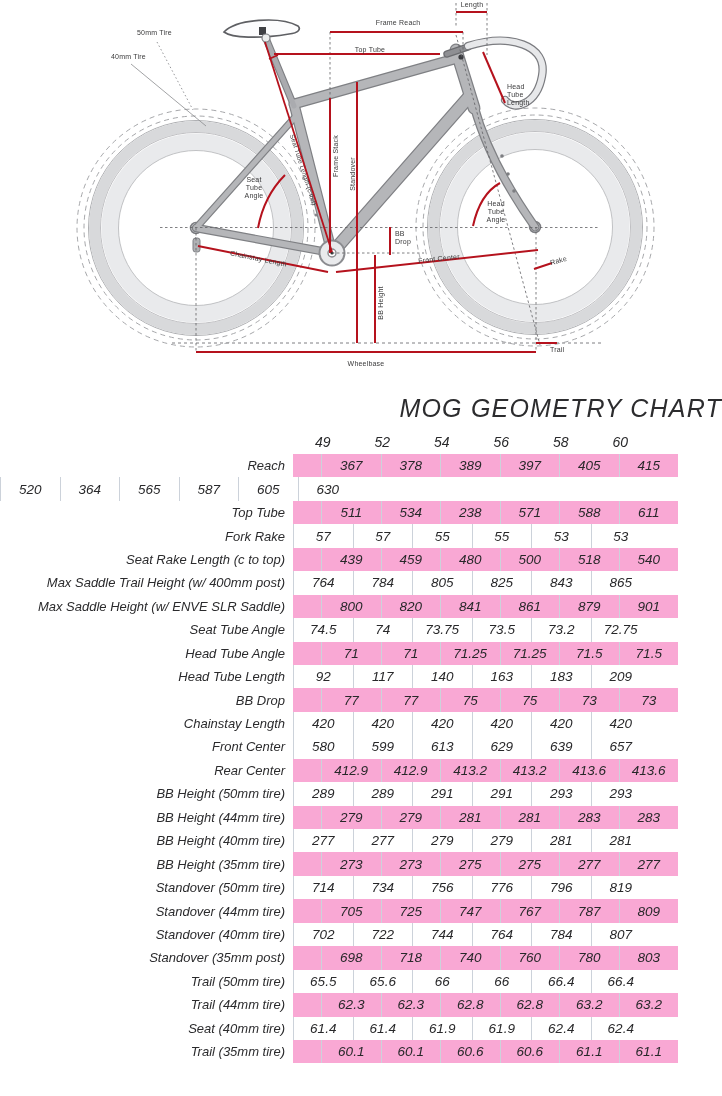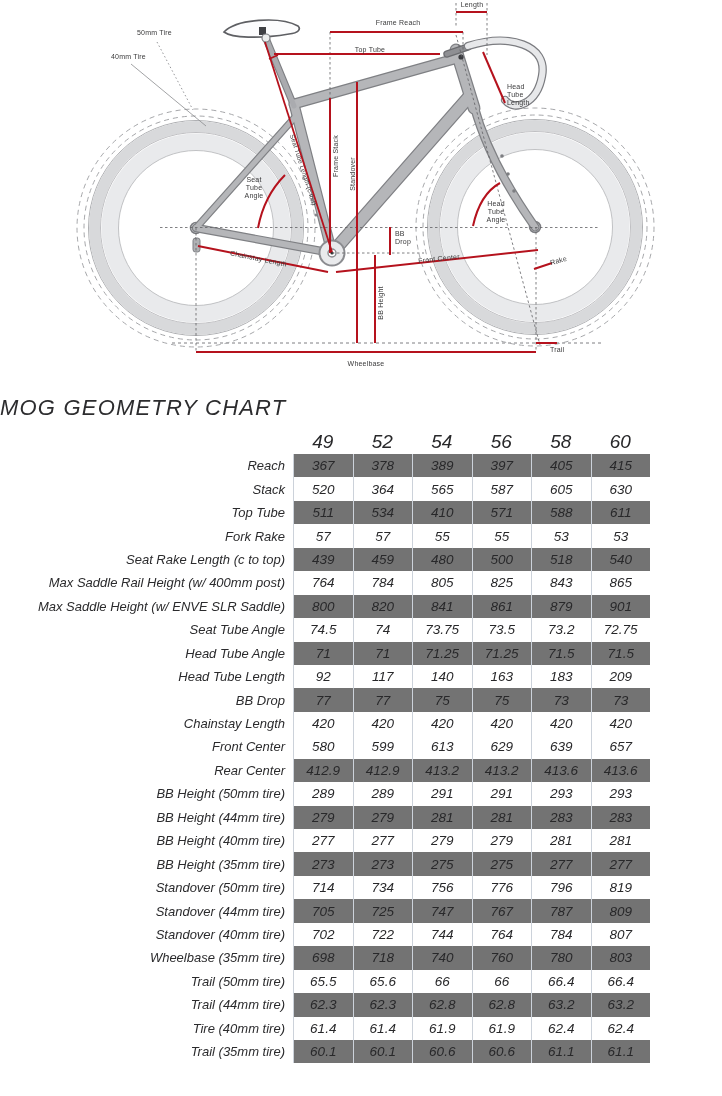--- a/index.html
+++ b/index.html
@@ -6,34 +6,34 @@
   body{width:722px;height:1096px;overflow:hidden;font-family:"Liberation Sans",sans-serif;position:relative;}
 
   
   .diagram{position:relative;width:722px;height:390px;overflow:hidden;}
   .diagram svg{position:absolute;left:0;top:0;}
   .dl{position:absolute;font-size:7px;line-height:8px;color:#3a3a3b;letter-spacing:.2px;white-space:pre-line;}
   .dl.c{text-align:center;}
   .rot{transform-origin:50% 50%;}
 
   
-  .chart-title{margin-top:6px;text-align:left;font-style:italic;font-size:22px;
+  .chart-title{margin-top:6px;text-align:right;font-style:italic;font-size:25px;
     letter-spacing:1.2px;color:#2c2c2e;font-weight:400;height:24px;line-height:24px;}
 
   
   .geo-table{margin-top:10px;font-style:italic;color:#28282a;}
   .trow{display:flex;height:23.45px;box-sizing:border-box;}
   .trow.thead{height:24px;}
   .tlabel{width:293px;box-sizing:border-box;padding-right:8px;display:flex;
     align-items:center;justify-content:flex-end;font-size:13px;color:#2b2b2d;padding-left:9px;}
   .tvals{display:flex;width:357px;}
-  .tvals.shaded{background:#737373;}
+  .tvals.shaded{background:#f9a8d4;padding-left:28px;}
   .tcell{width:59.5px;box-sizing:border-box;border-left:1px solid #ccd2da;display:flex;
     align-items:center;justify-content:center;font-size:13.5px;}
-  .thead .tcell{border-left:none;font-size:19px;}
+  .thead .tcell{border-left:none;font-size:14px;}
 </style>
 </head>
 <body>
 
 <div class="diagram">
   <svg width="722" height="390" viewBox="0 0 722 390">
 
     <line x1="172" y1="343" x2="604" y2="343" stroke="#707174" stroke-width="0.9" stroke-dasharray="3 3"></line>
 
     <g transform="translate(196,228)">
@@ -179,36 +179,35 @@
       <div class="tvals shaded">
         <div class="tcell">367</div>
         <div class="tcell">378</div>
         <div class="tcell">389</div>
         <div class="tcell">397</div>
         <div class="tcell">405</div>
         <div class="tcell">415</div>
       </div>
     </div>
     <div class="trow">
-      <div class="tlabel">Stack</div>
       <div class="tvals">
         <div class="tcell">520</div>
         <div class="tcell">364</div>
         <div class="tcell">565</div>
         <div class="tcell">587</div>
         <div class="tcell">605</div>
         <div class="tcell">630</div>
       </div>
     </div>
     <div class="trow">
       <div class="tlabel">Top Tube</div>
       <div class="tvals shaded">
         <div class="tcell">511</div>
         <div class="tcell">534</div>
-        <div class="tcell">410</div>
+        <div class="tcell">238</div>
         <div class="tcell">571</div>
         <div class="tcell">588</div>
         <div class="tcell">611</div>
       </div>
     </div>
     <div class="trow">
       <div class="tlabel">Fork Rake</div>
       <div class="tvals">
         <div class="tcell">57</div>
         <div class="tcell">57</div>
@@ -223,21 +222,21 @@
       <div class="tvals shaded">
         <div class="tcell">439</div>
         <div class="tcell">459</div>
         <div class="tcell">480</div>
         <div class="tcell">500</div>
         <div class="tcell">518</div>
         <div class="tcell">540</div>
       </div>
     </div>
     <div class="trow">
-      <div class="tlabel">Max Saddle Rail Height (w/ 400mm post)</div>
+      <div class="tlabel">Max Saddle Trail Height (w/ 400mm post)</div>
       <div class="tvals">
         <div class="tcell">764</div>
         <div class="tcell">784</div>
         <div class="tcell">805</div>
         <div class="tcell">825</div>
         <div class="tcell">843</div>
         <div class="tcell">865</div>
       </div>
     </div>
     <div class="trow">
@@ -399,21 +398,21 @@
       <div class="tvals">
         <div class="tcell">702</div>
         <div class="tcell">722</div>
         <div class="tcell">744</div>
         <div class="tcell">764</div>
         <div class="tcell">784</div>
         <div class="tcell">807</div>
       </div>
     </div>
     <div class="trow">
-      <div class="tlabel">Wheelbase (35mm tire)</div>
+      <div class="tlabel">Standover (35mm post)</div>
       <div class="tvals shaded">
         <div class="tcell">698</div>
         <div class="tcell">718</div>
         <div class="tcell">740</div>
         <div class="tcell">760</div>
         <div class="tcell">780</div>
         <div class="tcell">803</div>
       </div>
     </div>
     <div class="trow">
@@ -432,21 +431,21 @@
       <div class="tvals shaded">
         <div class="tcell">62.3</div>
         <div class="tcell">62.3</div>
         <div class="tcell">62.8</div>
         <div class="tcell">62.8</div>
         <div class="tcell">63.2</div>
         <div class="tcell">63.2</div>
       </div>
     </div>
     <div class="trow">
-      <div class="tlabel">Tire (40mm tire)</div>
+      <div class="tlabel">Seat (40mm tire)</div>
       <div class="tvals">
         <div class="tcell">61.4</div>
         <div class="tcell">61.4</div>
         <div class="tcell">61.9</div>
         <div class="tcell">61.9</div>
         <div class="tcell">62.4</div>
         <div class="tcell">62.4</div>
       </div>
     </div>
     <div class="trow">

